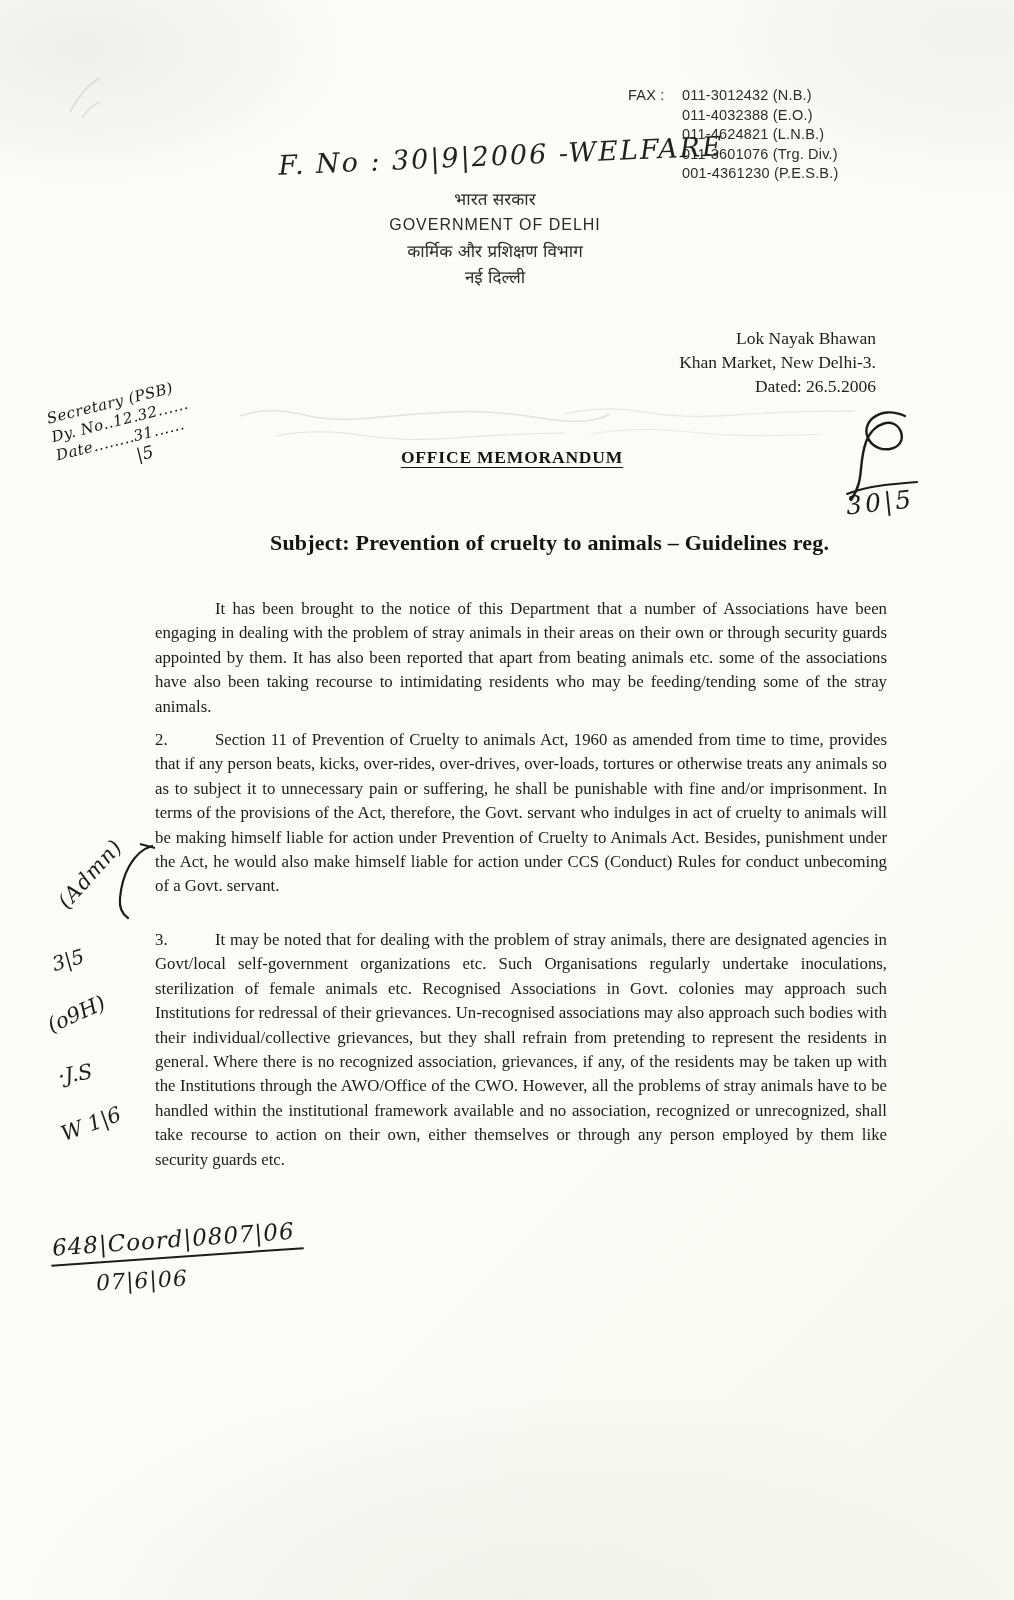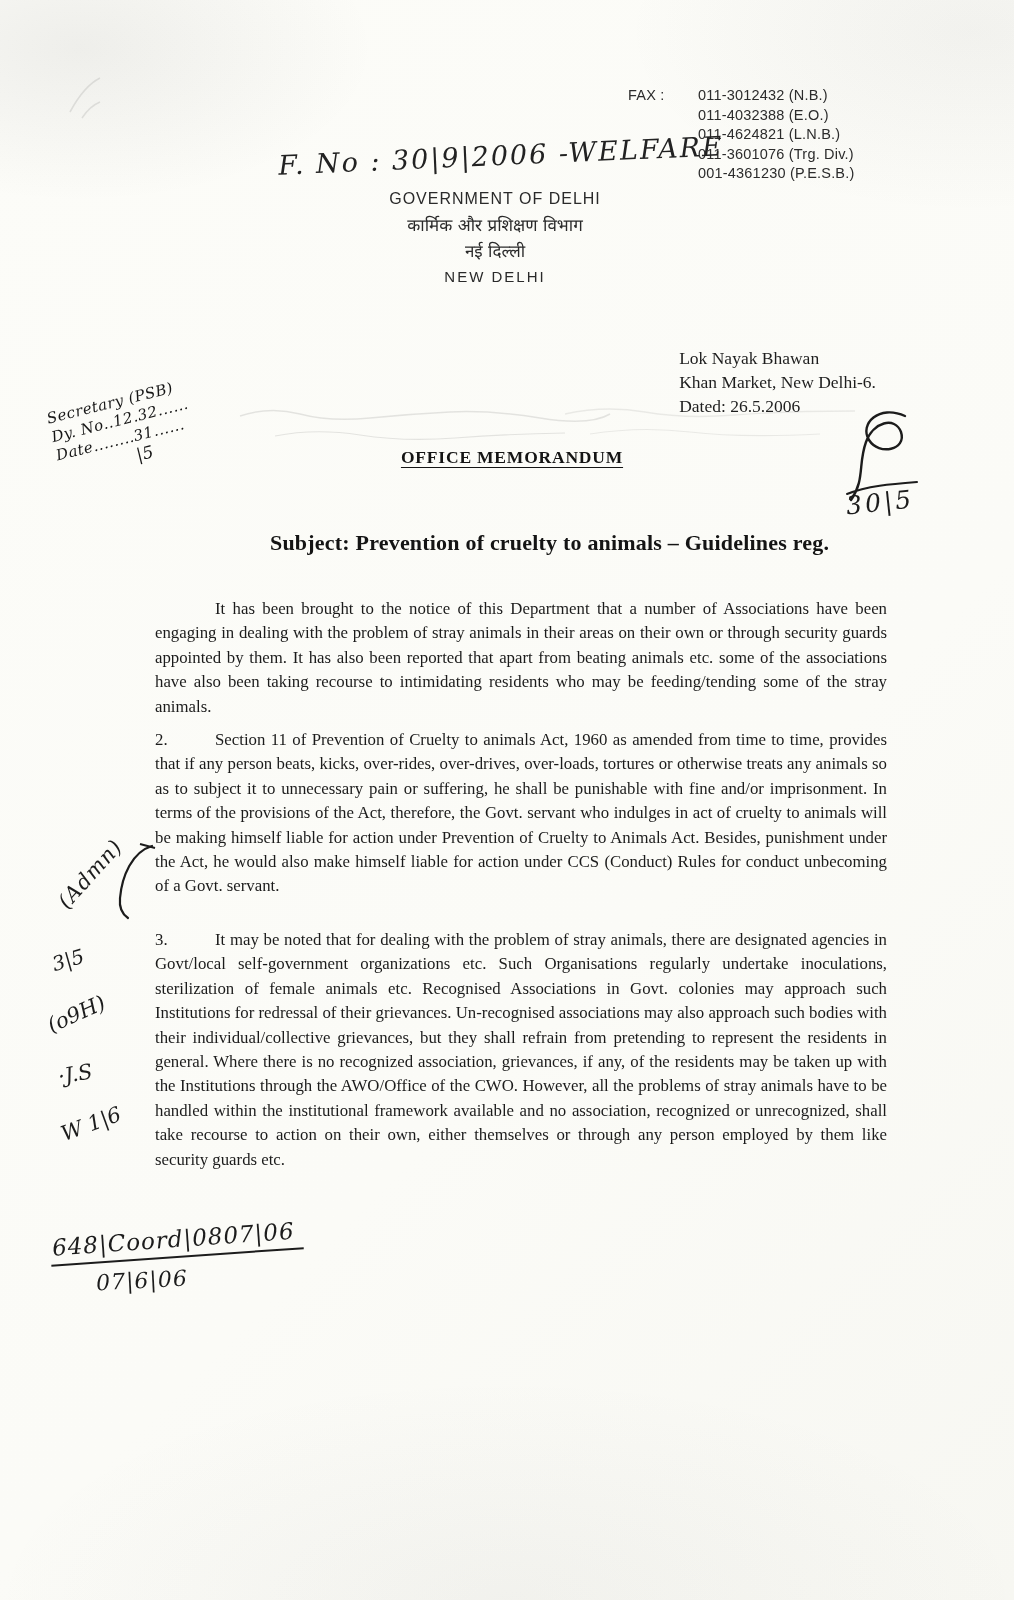--- a/index.html
+++ b/index.html
@@ -14,36 +14,36 @@
       radial-gradient(ellipse 500px 260px at 96% 2%, rgba(60,60,60,0.05), transparent 70%),
       radial-gradient(ellipse 700px 300px at 50% 100%, rgba(60,60,60,0.04), transparent 75%),
       linear-gradient(135deg, #fcfcf8 0%, #fbfbf7 60%, #f7f7f2 100%);
     font-family:"Liberation Serif", serif;
   }
   .abs{position:absolute;}
   .hw{font-family:"DejaVu Serif", serif;font-style:italic;color:#1c1c1c;}
 
   
   .fax-block{left:628px;top:86px;font-family:"Liberation Sans",sans-serif;font-size:14.5px;line-height:19.5px;color:#2c2c2c;letter-spacing:0.2px;}
-  .fax-row{display:flex;gap:16px;}
+  .fax-row{display:flex;}
   .fax-label{display:inline-block;width:54px;}
 
   
   .file-no{left:278px;top:140px;font-size:27px;letter-spacing:2px;transform:rotate(-2.5deg);color:#222;}
 
   
   .org-block{left:140px;top:188px;width:710px;text-align:center;color:#2a2a2a;}
   .org-block div{margin-bottom:4px;}
   .hindi{font-family:"DejaVu Sans","Liberation Sans",sans-serif;font-size:17px;line-height:22px;}
   .org-en-1{font-family:"Liberation Sans",sans-serif;font-size:16px;letter-spacing:1px;line-height:22px;}
   .org-en-2{font-family:"Liberation Sans",sans-serif;font-size:15.5px;letter-spacing:0.6px;line-height:22px;}
   .place-en{font-family:"Liberation Sans",sans-serif;font-size:15px;letter-spacing:2px;line-height:22px;}
 
   
-  .address-block{right:138px;top:326px;font-size:17.5px;line-height:24px;color:#1e1e1e;margin-top:20px;}
+  .address-block{right:138px;top:326px;text-align:right;font-size:17.5px;line-height:24px;color:#1e1e1e;}
 
   
   .stamp{left:52px;top:392px;transform:rotate(-14deg);font-size:15px;line-height:19px;letter-spacing:0.5px;color:#161616;}
   .stamp .s4{margin-left:78px;font-size:17px;}
 
   
   .memo-title{left:0;top:447px;width:1024px;text-align:center;font-weight:bold;font-size:17.5px;letter-spacing:0.8px;text-decoration:underline;text-underline-offset:4px;color:#141414;}
 
   
   .sig-svg{left:833px;top:408px;}
@@ -99,29 +99,29 @@
       </div>
     <div class="fax-row">
         <span class="fax-label"></span>
         <span>001-4361230 (P.E.S.B.)</span>
       </div>
   </div>
 
   <div class="abs hw file-no">F. No : 30|9|2006 -WELFARE</div>
 
   <div class="abs org-block">
+    <div class="hindi">भारत सरकार</div>
     <div class="org-en-1">GOVERNMENT OF DELHI</div>
     <div class="hindi">कार्मिक और प्रशिक्षण विभाग</div>
     <div class="hindi">नई दिल्ली</div>
-    <div class="place-en">NEW DELHI</div>
   </div>
 
   <div class="abs address-block">
     <div>Lok Nayak Bhawan</div>
-    <div>Khan Market, New Delhi-6.</div>
+    <div>Khan Market, New Delhi-3.</div>
     <div>Dated: 26.5.2006</div>
   </div>
 
   <div class="abs hw stamp">
     <div>Secretary (PSB)</div>
     <div>Dy. No..12.32......</div>
     <div>Date........31......</div>
     <div class="s4">|5</div>
   </div>
 

